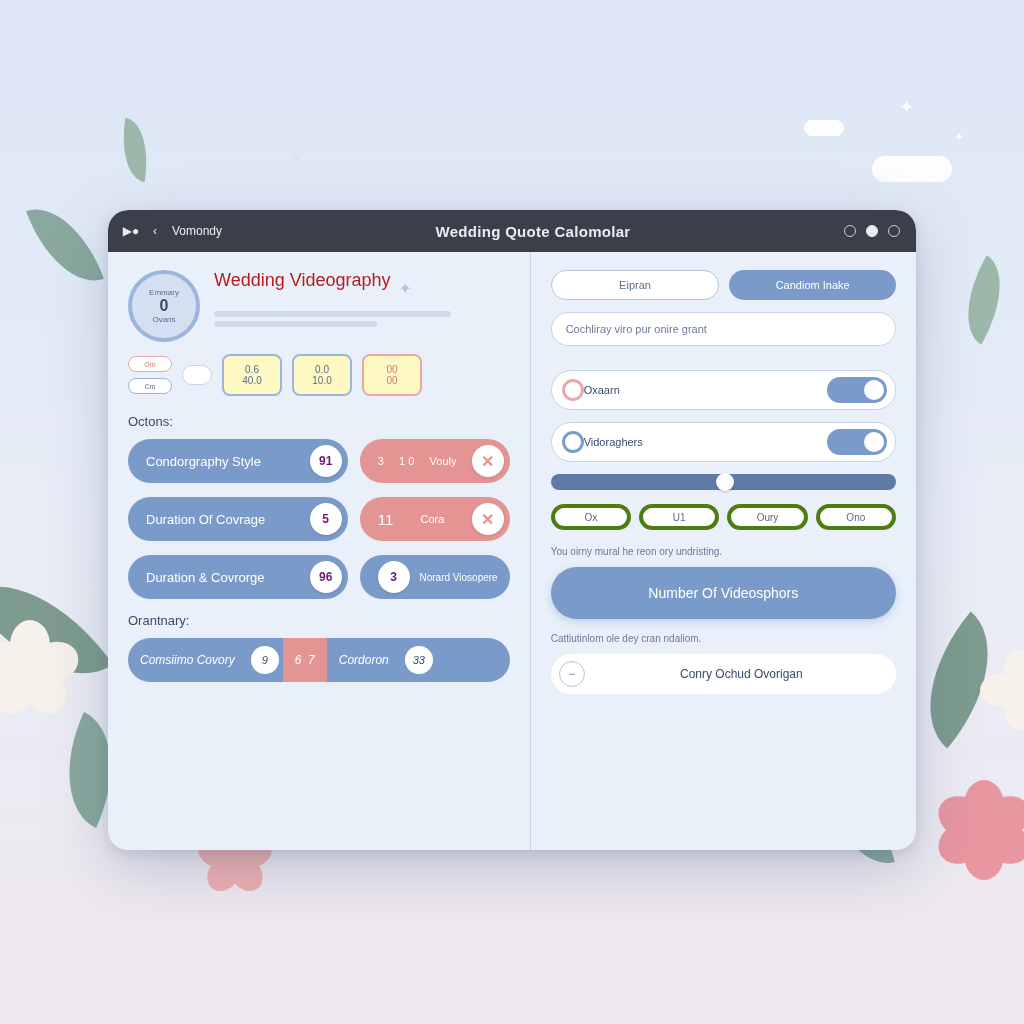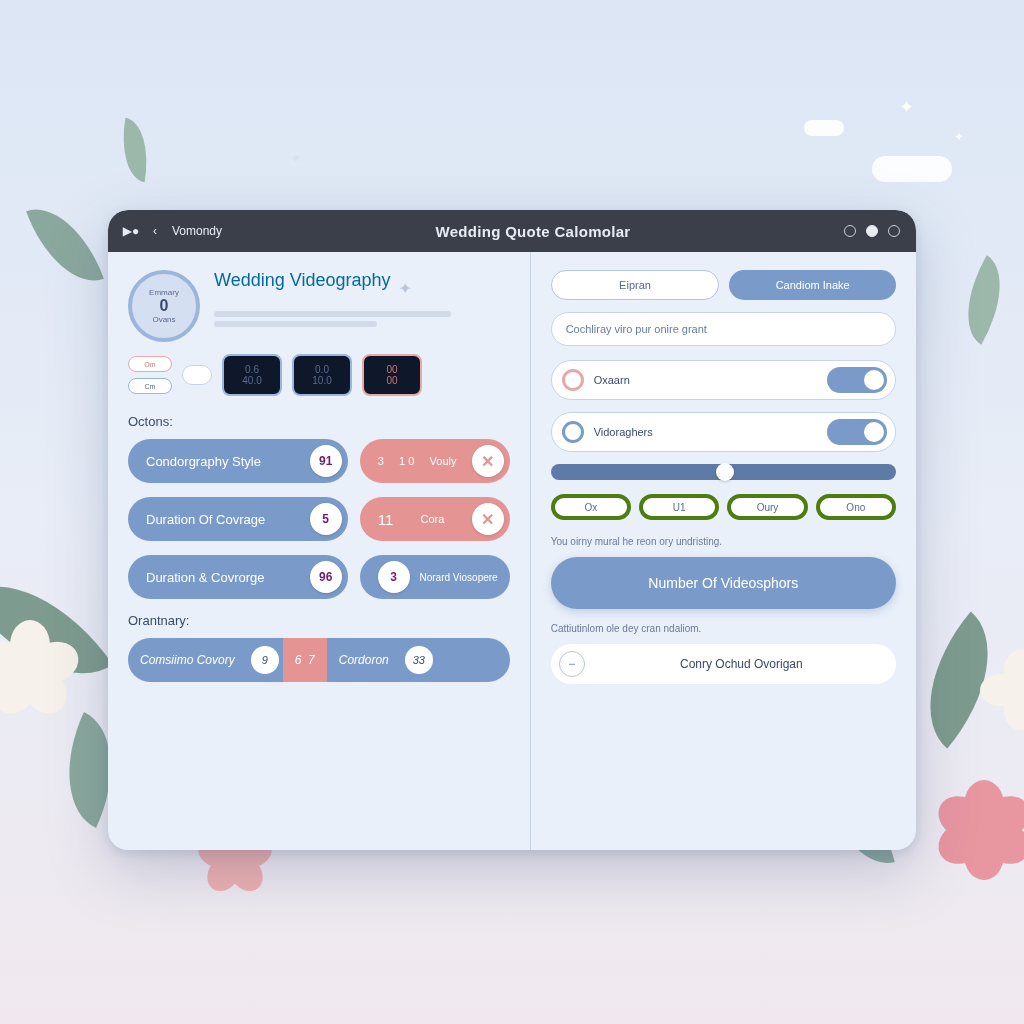--- a/index.html
+++ b/index.html
@@ -43,32 +43,32 @@
 
 .header-row { display: flex; gap: 14px; margin-bottom: 12px; }
 .badge-circle {
   width: 72px; height: 72px; border-radius: 50%;
   background: #d4dff1; border: 4px solid #9bb5dc;
   display: flex; flex-direction: column; align-items: center; justify-content: center;
   font-size: 8px; color: #5a6b8c; text-align: center; flex-shrink: 0;
 }
 .badge-circle .zero { font-size: 16px; font-weight: 600; color: #3a4a6b; }
 .header-text { flex: 1; }
-.page-title { font-size: 18px; color: #0369a1; font-weight: 500; margin-bottom: 16px; }
+.page-title { font-size: 18px; color: #b91c1c; font-weight: 500; margin-bottom: 16px; }
 .subtitle-line { height: 6px; background: #d0dae8; border-radius: 3px; margin: 4px 0; }
 .subtitle-line.w1 { width: 80%; } .subtitle-line.w2 { width: 55%; }
 
 .mini-tags { display: flex; flex-direction: column; gap: 6px; margin-top: 2px; }
 .mini-tag { width: 44px; height: 16px; border-radius: 8px; font-size: 7px; display: flex; align-items: center; justify-content: center; }
 .mini-tag.a { background: #fff; border: 1px solid #e8a8a8; color: #c77; }
 .mini-tag.b { background: #fff; border: 1px solid #9bb5dc; color: #5a6b8c; }
 
 .date-row { display: flex; gap: 10px; align-items: center; margin-bottom: 18px; margin-left: 58px; }
 .date-box {
-  width: 60px; height: 42px; background: #0f172a; border: 2px solid #9bb5dc; border-radius: 8px;
+  width: 60px; height: 42px; background: #fef9c3; border: 2px solid #9bb5dc; border-radius: 8px;
   display: flex; flex-direction: column; align-items: center; justify-content: center;
   font-size: 10px; color: #5a6b8c;
 }
 .date-box.red { border-color: #e8a8a8; color: #c77; }
 .date-bar { flex: 1; height: 20px; background: #fff; border: 1px solid #c8d4e6; border-radius: 10px; max-width: 30px; }
 
 .section-label { font-size: 13px; color: #3a4a6b; margin-bottom: 10px; }
 
 .option-row { display: flex; gap: 12px; margin-bottom: 14px; align-items: center; }
 .pill {
@@ -108,25 +108,25 @@
   flex: 1; height: 30px; border-radius: 15px; display: flex; align-items: center; justify-content: center;
   font-size: 11px;
   text-align: right;
 }
 .chip.outline { background: #fff; border: 1px solid #b8c5da; color: #5a6b8c; }
 .chip.filled { background: #7a9bc9; color: #fff; }
 
 .search-field {
   height: 34px; background: #fff; border: 1px solid #c8d4e6; border-radius: 17px;
   display: flex; align-items: center; padding: 4px 14px; font-size: 11px; color: #6a7a98;
-  margin-bottom: 14px;
+  margin-bottom: 24px;
 }
 
 .toggle-row {
-  display: flex; align-items: center; gap: 10px; margin-bottom: 12px;
+  display: flex; align-items: center; gap: 0; margin-bottom: 12px;
   background: #fff; border: 1px solid #c8d4e6; border-radius: 20px; height: 40px; padding: 0 8px 0 10px;
 }
 .toggle-row .ring { width: 22px; height: 22px; border: 3px solid #e8a8a8; border-radius: 50%; flex-shrink: 0; }
 .toggle-row .ring.blue { border-color: #7a9bc9; }
 .toggle-row .lbl { flex: 1; font-size: 11px; color: #3a4a6b; }
 .switch {
   width: 60px; height: 26px; background: #7a9bc9; border-radius: 13px; position: relative;
 }
 .switch .handle {
   position: absolute; width: 20px; height: 20px; background: #fff; border-radius: 50%;

